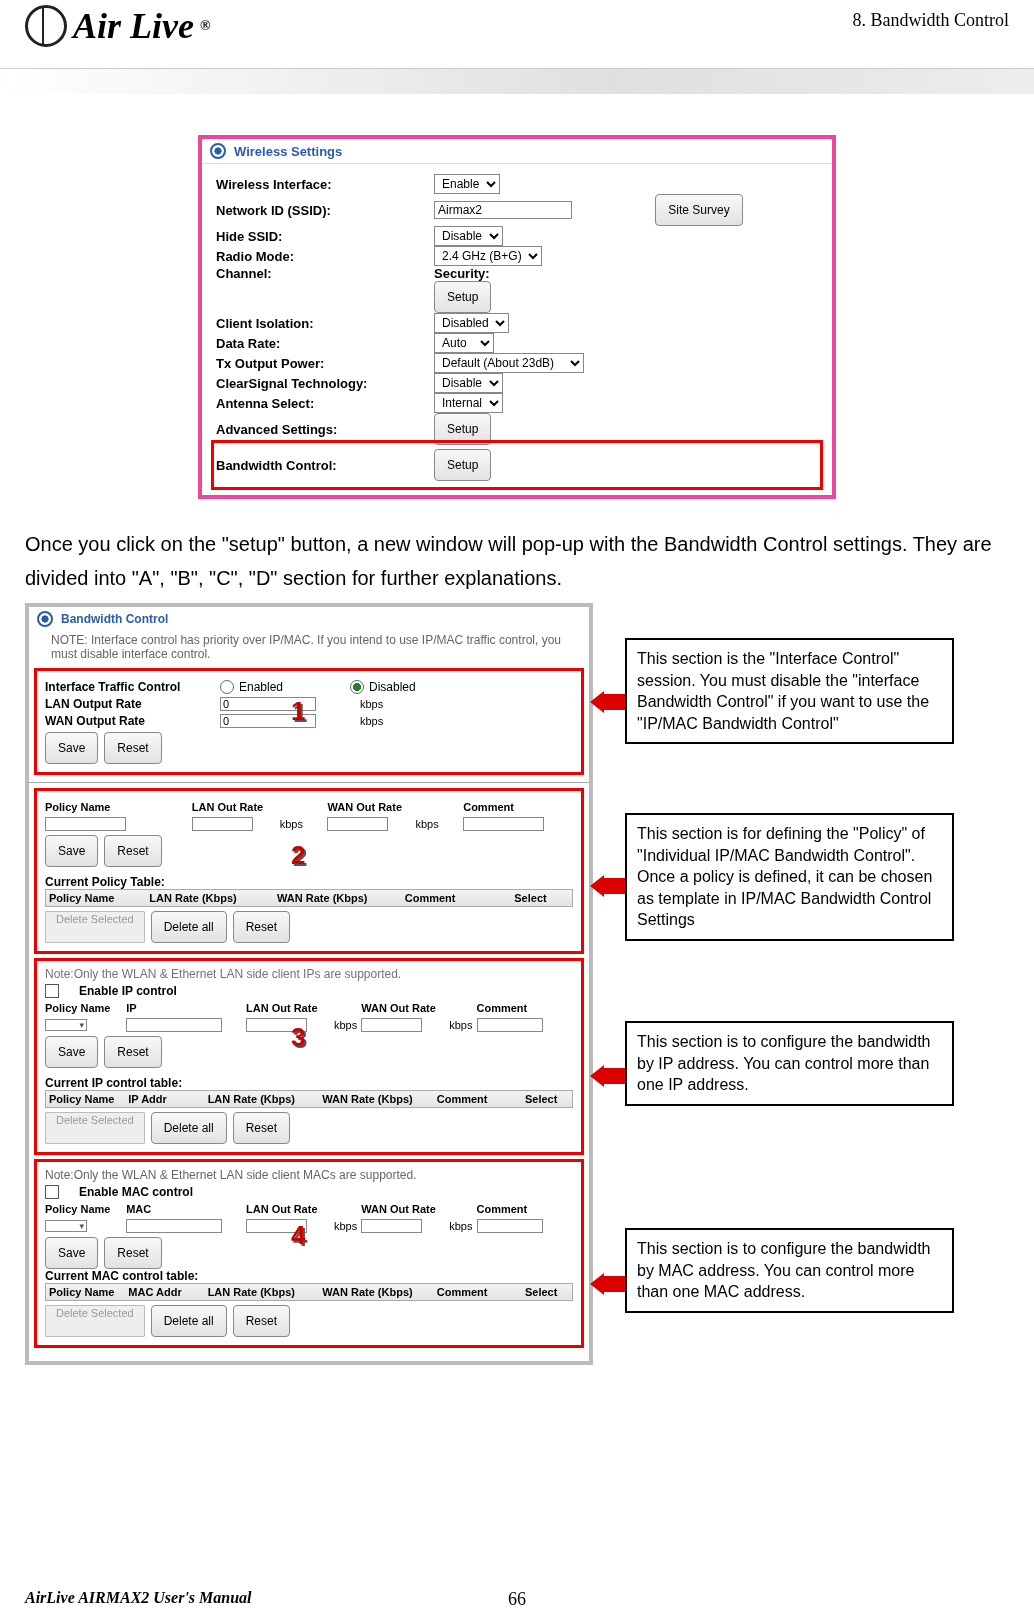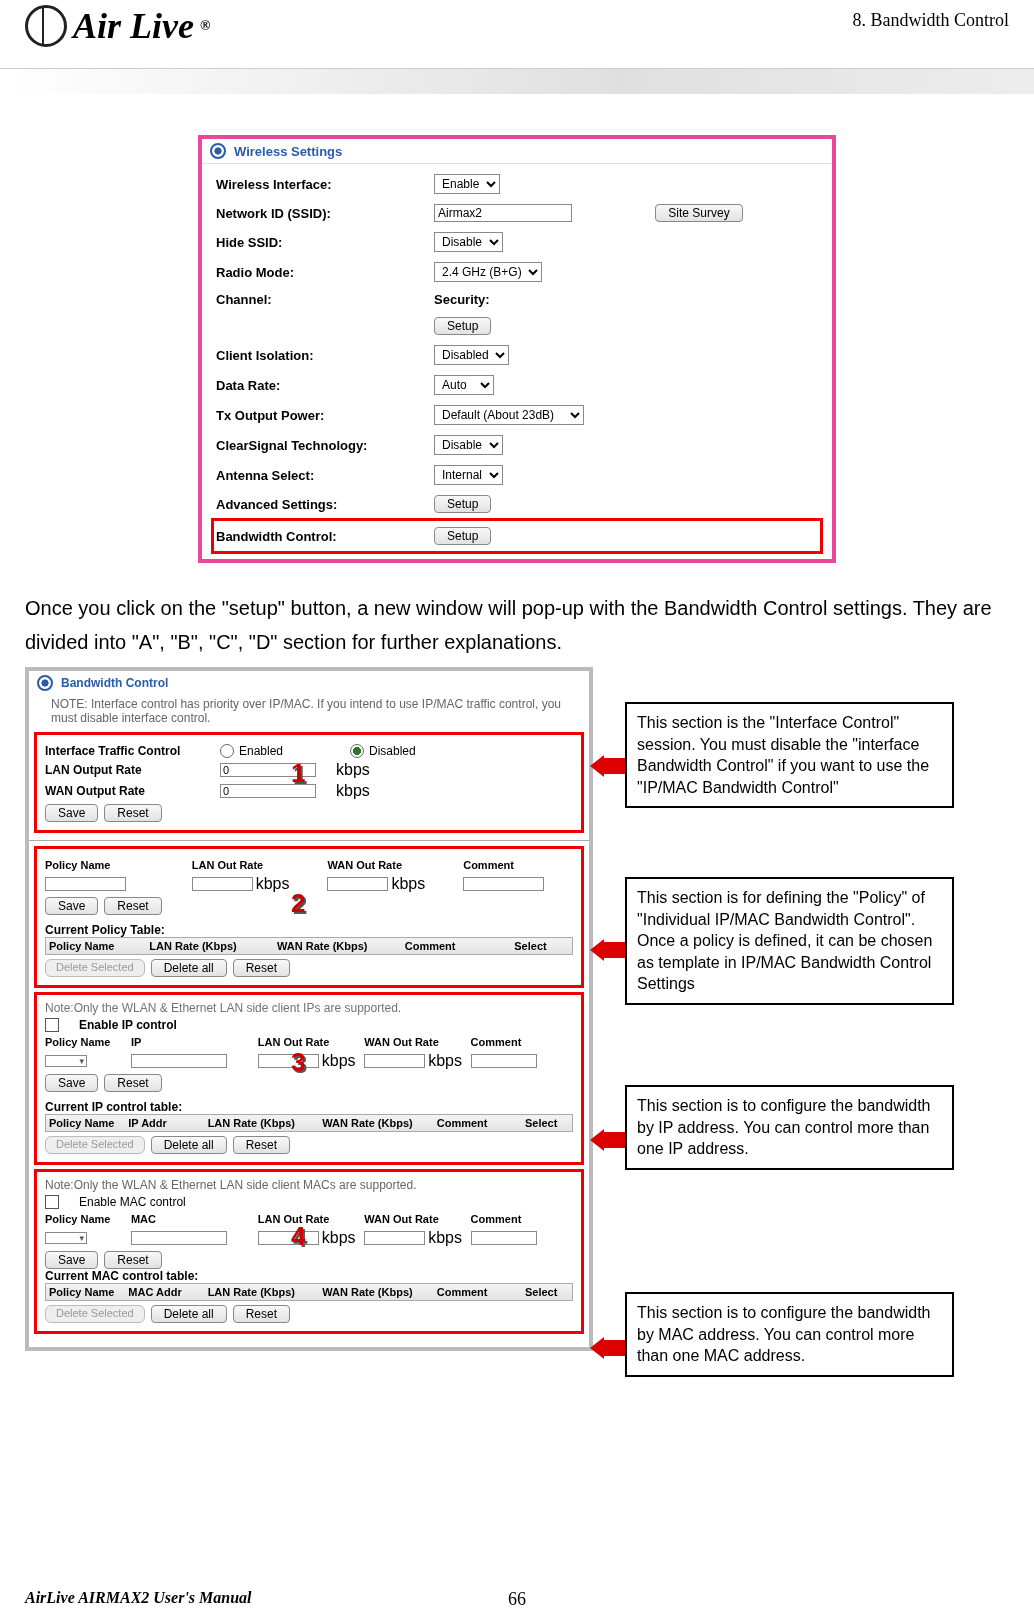--- a/index.html
+++ b/index.html
@@ -70,31 +70,31 @@
     color: #2a5caa;
   }
   .radio-dot-on {
     width:12px;height:12px;border:2px solid #2a5caa;border-radius:50%;
     background: radial-gradient(circle, #2a5caa 0 40%, #fff 45% 100%);
     display:inline-block;
   }
   .ws-grid {
     display: grid;
     grid-template-columns: 210px auto auto;
-    gap: 10px 8px;
+    gap: 0 8px;
     padding: 10px 14px;
     align-items: center;
   }
   .ws-grid .lbl { font-weight: bold; }
   .ws-grid select, .ws-grid input[type=text] {
     font-size: 12px; padding: 1px 3px; border:1px solid #888; background:#fff;
   }
   .ws-grid .btn, .btn {
     font-size: 12px;
-    padding: 1px 12px;
+    padding: 8px 12px;
     background: linear-gradient(#f8f8f8,#e2e2e2);
     border:1px solid #888;
     border-radius: 4px;
     cursor: pointer;
     display:inline-block;
   }
   .ws-grid .cell-span { grid-column: 2 / span 2; }
   .bw-row-highlight {
     grid-column: 1 / span 3;
     display: grid;
@@ -142,21 +142,21 @@
   .section-box .num {
     position:absolute; left:48%; top:40%; transform:translate(-50%,-50%);
     font-size: 26px; font-weight:bold; color:#c00;
     text-shadow: 2px 2px 0 #555;
     z-index: 5;
     pointer-events:none;
   }
   .row { display:flex; align-items:center; gap:20px; margin:3px 0; }
   .row .rlbl { font-weight:bold; width:155px; }
   .tiny-input { width:55px; font-size:11px; padding:0 2px; border:1px solid #888;}
-  .kbps { font-size:16px; }
+  .kbps { font-size:11px;margin-left:24px; }
   .radio-off {
     width:12px;height:12px;border:1px solid #666;border-radius:50%;background:#fff;display:inline-block;
   }
   .radio-on {
     width:12px;height:12px;border:1px solid #666;border-radius:50%;
     background: radial-gradient(circle,#2a7a2a 0 45%, #fff 50% 100%);
     display:inline-block;
   }
   .hr { height:1px;background:#aaa;margin:8px 0;}
   .table-hdr {
@@ -171,21 +171,21 @@
     margin-top:4px; font-size:11px; font-weight:bold;
   }
   .policy-form2 {
     display:grid; grid-template-columns: .8fr 1.2fr 1fr 1fr 1fr; gap:4px; align-items:center;
     margin-top:4px; font-size:11px; font-weight:bold;
   }
   .pf-cell { display:flex; align-items:center; gap:3px; font-weight:normal;}
   .btnrow { margin-top:4px; display:flex; gap:6px;}
   .btn-dis {
     font-size: 11px; padding: 1px 10px;
-    background:#eee; color:#999; border:1px solid #bbb; border-radius:6px;
+    background:#eee; color:#999; border:1px solid #bbb; border-radius:1px;
   }
   .check { width:12px;height:12px;border:1px solid #555;display:inline-block;background:#fff;}
   .select-tiny {
     width:40px;font-size:11px;padding:0;border:1px solid #888;background:#fff;
     display:inline-flex;align-items:center;justify-content:flex-end;
   }
   .select-tiny::after{content:"▾";font-size:9px;padding:0 2px;color:#555;}
 
   
   .callouts {
@@ -410,21 +410,21 @@
           <span class="btn">Delete all</span>
           <span class="btn">Reset</span>
         </div>
       </div>
 
       <div class="section-box">
         <span class="num">4</span>
         <div style="color:#666">Note:Only the WLAN &amp; Ethernet LAN side client MACs are supported.</div>
         <div class="row">
           <span class="check"></span>
-          <span style="font-weight:normal">Enable MAC control</span>
+          <span style="font-weight:bold">Enable MAC control</span>
         </div>
         <div class="policy-form2">
           <span>Policy Name</span>
           <span>MAC</span>
           <span>LAN Out Rate</span>
           <span>WAN Out Rate</span>
           <span>Comment</span>
           <span class="pf-cell">
               <span class="select-tiny"></span>
             </span>

